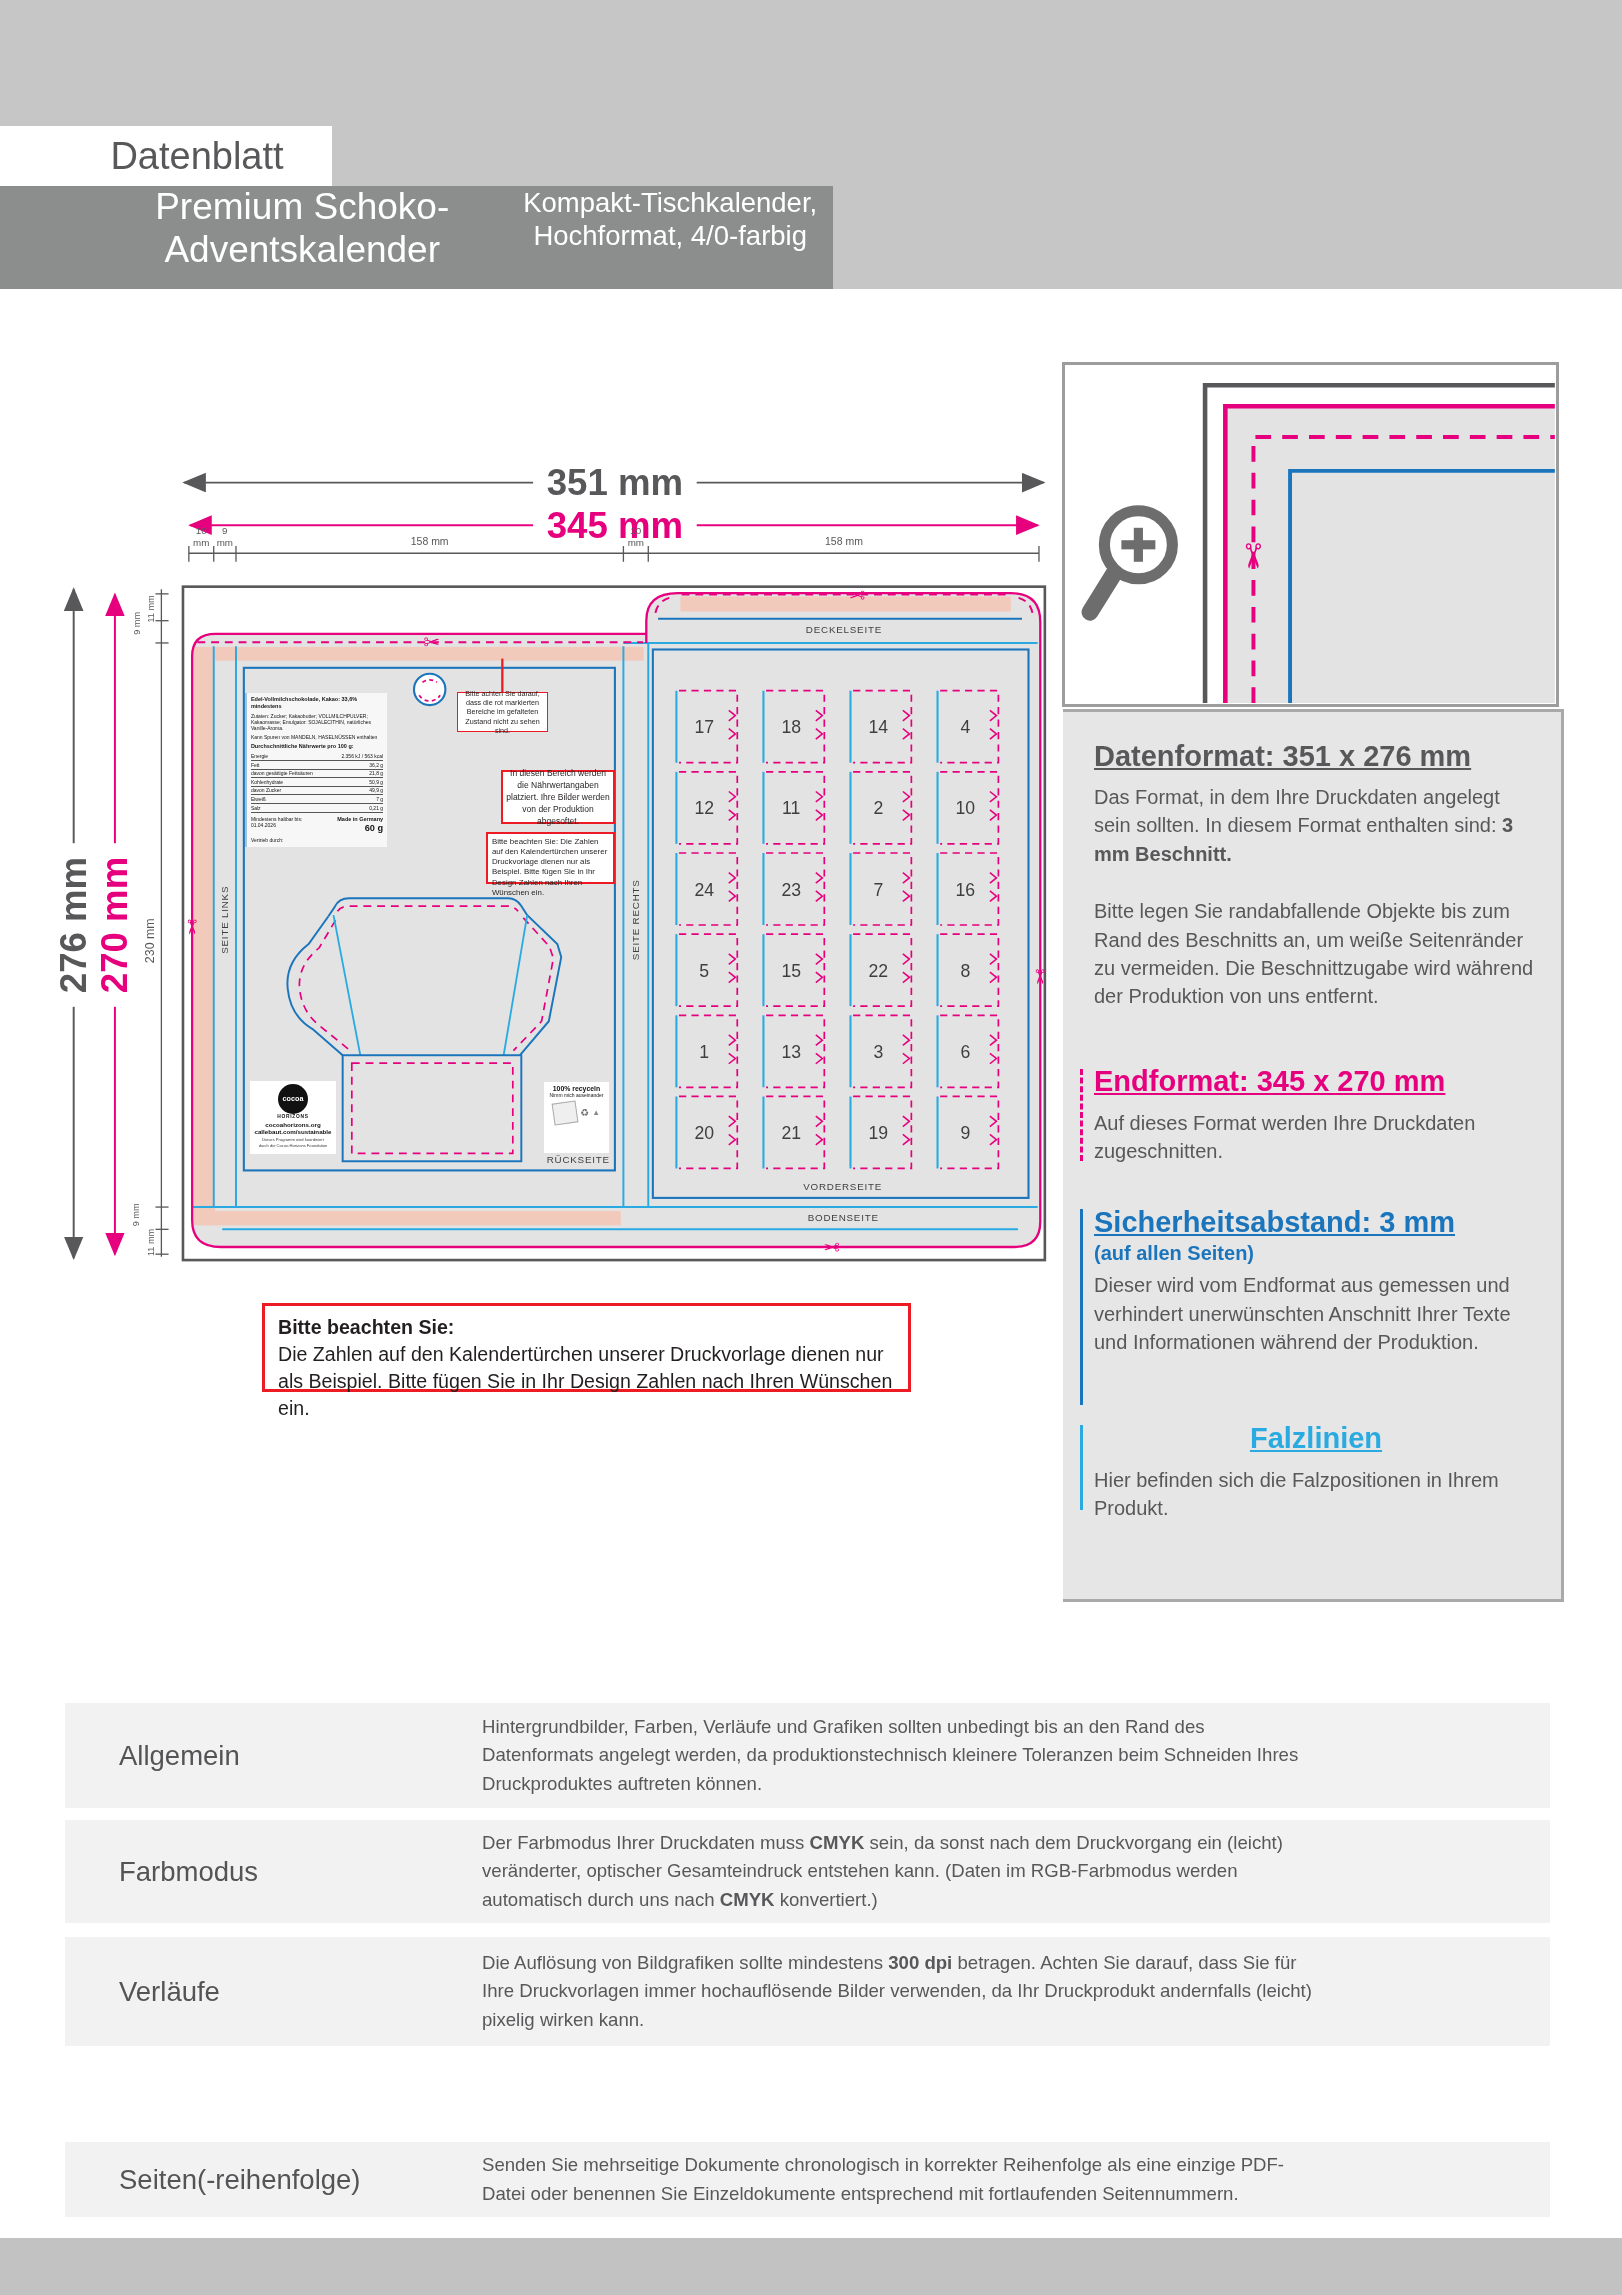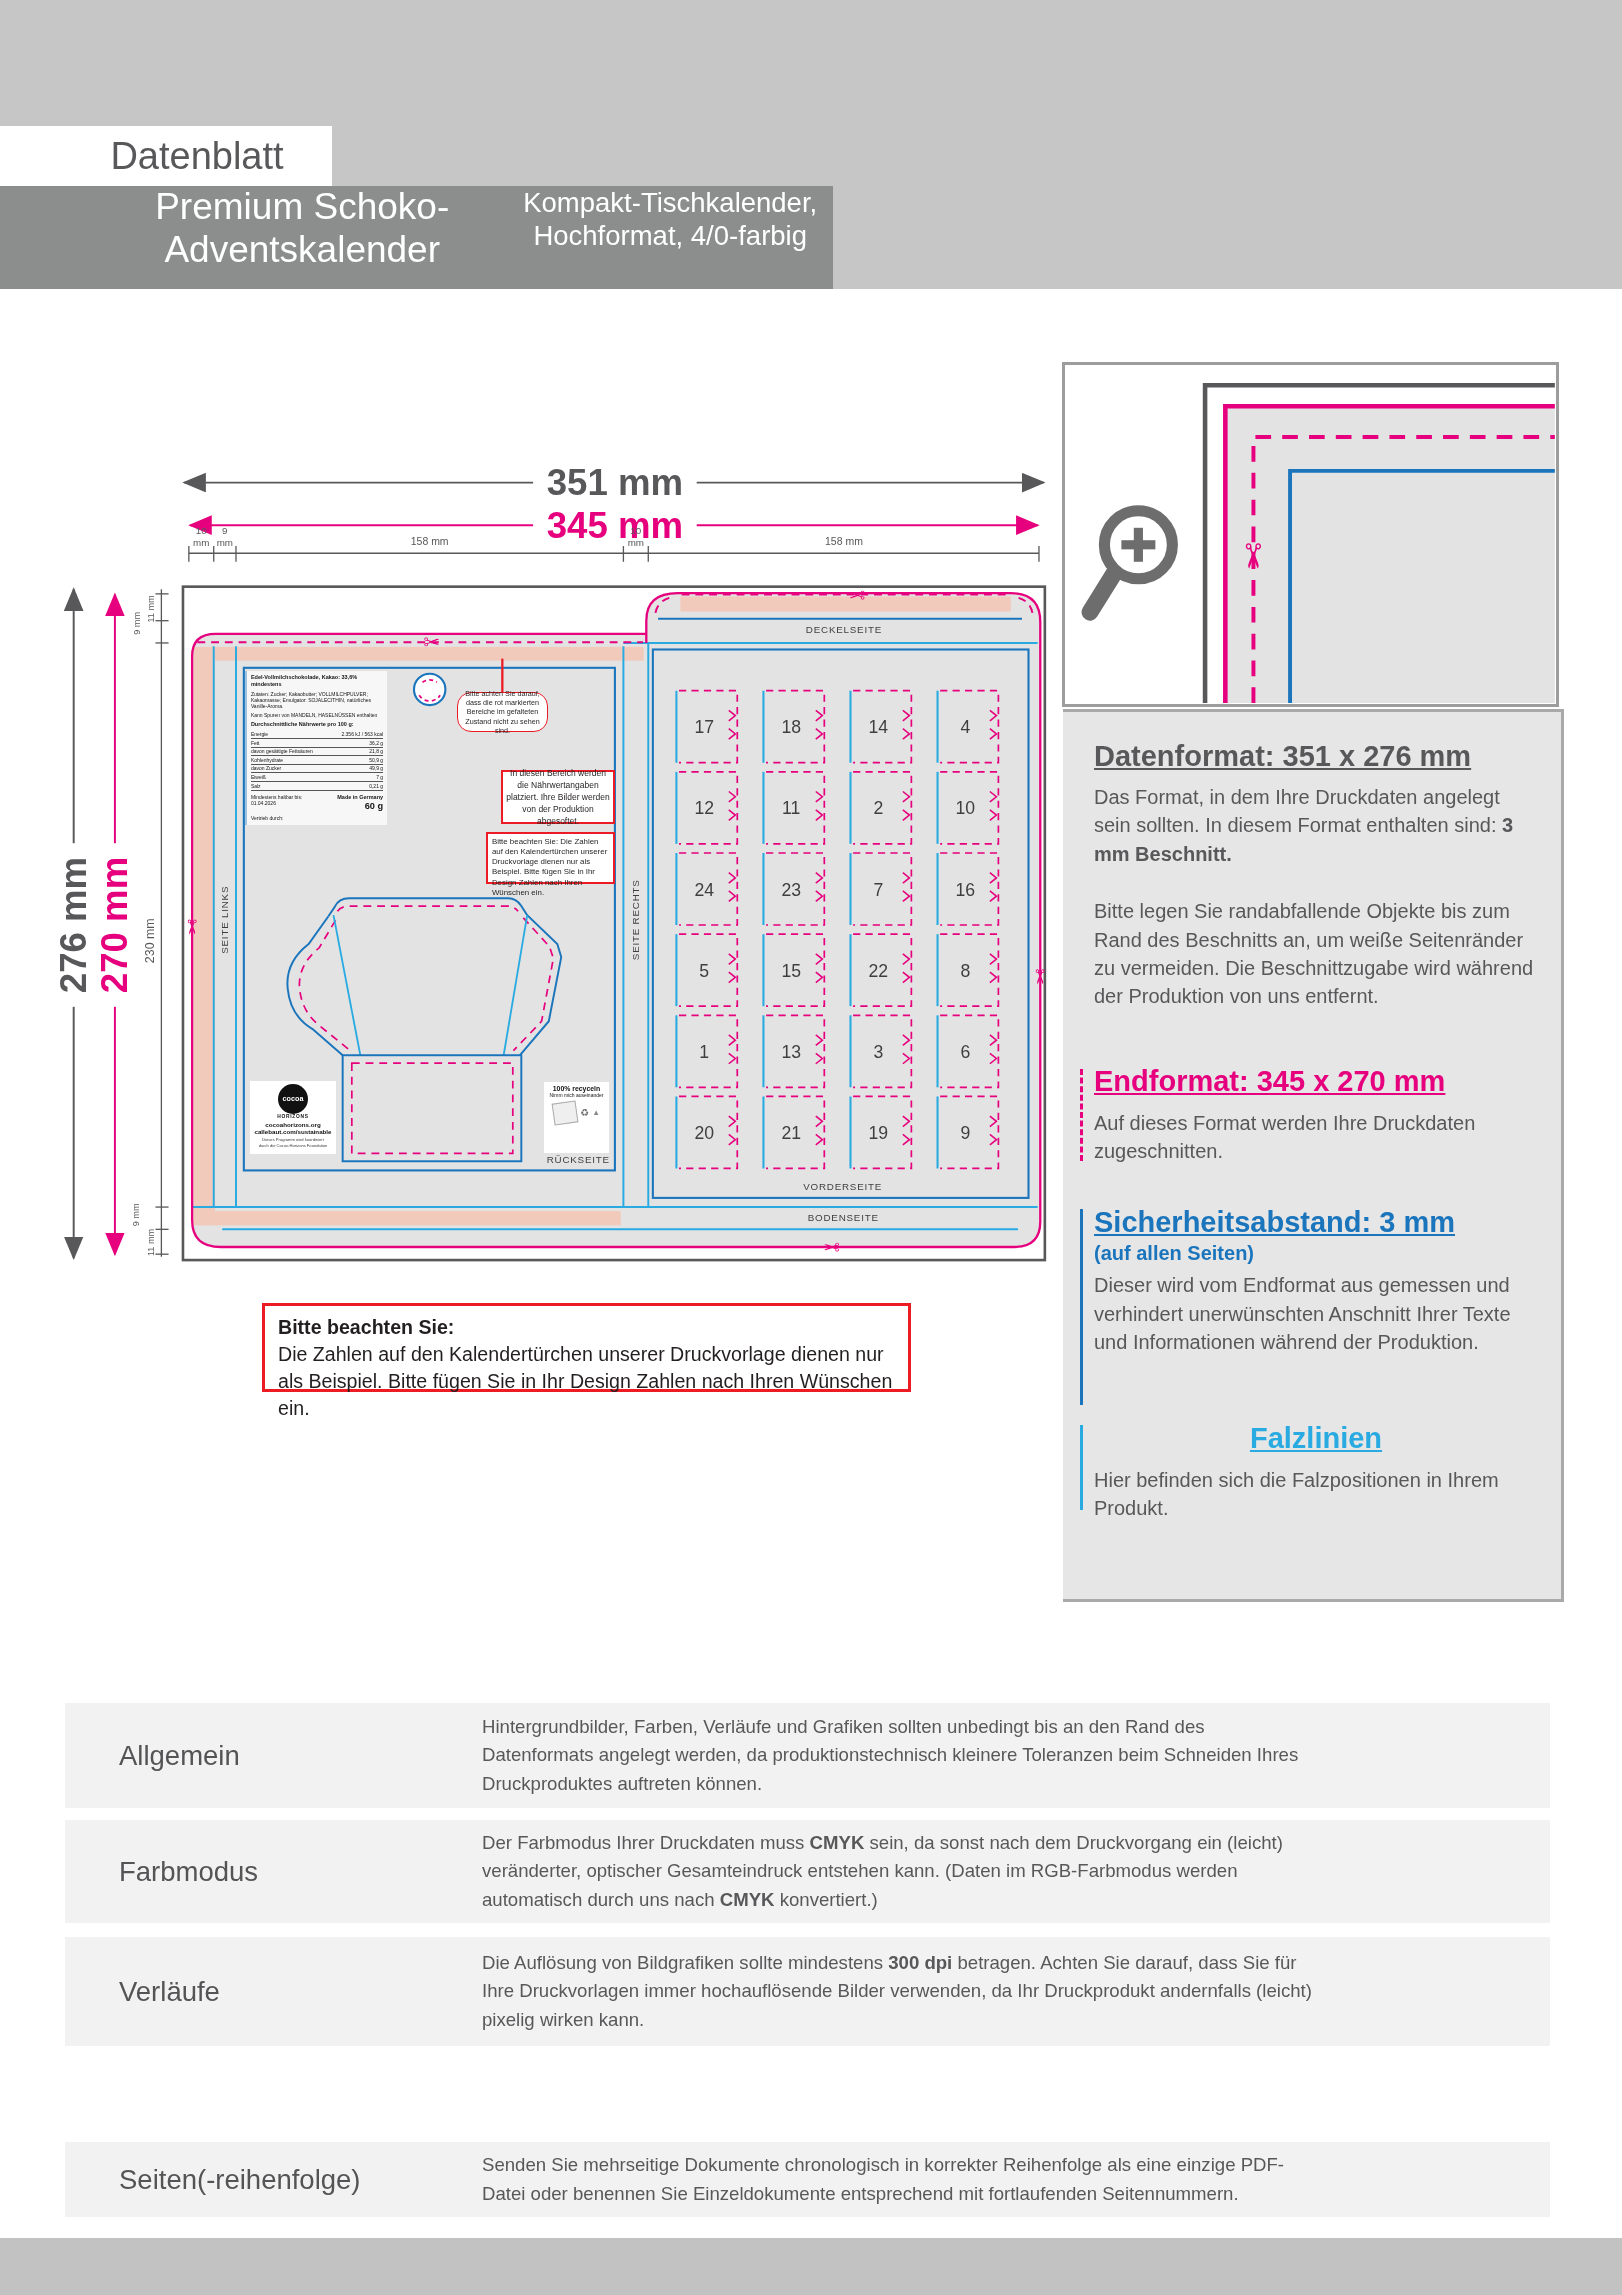--- a/index.html
+++ b/index.html
@@ -33,29 +33,29 @@
   .door-cut{fill:none;stroke:#e6007e;stroke-width:2.6;stroke-dasharray:11 8;}
   .door-fold{stroke:#29abe2;stroke-width:3.2;}
   .door-arrow{fill:none;stroke:#e6007e;stroke-width:2.4;}
   .door-num{font-size:27px;fill:#3f3f3f;text-anchor:middle;}
   .scis{font-size:30px;fill:#e6007e;text-anchor:middle;dominant-baseline:central;}
   .scis-big{font-size:52px;}
 
   
   .rnote{background:#fff;border:2px solid #ed1c24;color:#231f20;box-sizing:border-box;}
   .rnote.center{text-align:center;display:flex;align-items:center;justify-content:center;}
-  .noteA{left:457px;top:692px;width:91px;height:40px;font-size:7.2px;line-height:1.3;border-width:1.6px;padding:1.3px;border-radius:14px;}
+  .noteA{left:457px;top:692px;width:91px;height:40px;font-size:7.2px;line-height:1.3;border-width:1.6px;padding:1.3px;}
   .noteB{left:501px;top:770px;width:114px;height:54px;font-size:8.5px;line-height:1.42;padding:2px;}
   .noteC{left:486px;top:832px;width:129px;height:52px;font-size:7.9px;line-height:1.3;padding:2.6px 3.9px;}
   .bignote{left:262px;top:1303px;width:649px;height:89px;background:#fff;border:3.3px solid #ed1c24;
            box-sizing:border-box;padding:7.9px 13px;color:#231f20;font-size:19.6px;line-height:1.38;}
   .bignote b{display:block;}
 
   
-  .nutri{left:245px;top:671px;width:142px;height:154px;background:#f7f7f7;box-sizing:border-box;
+  .nutri{left:245px;top:693px;width:142px;height:154px;background:#f7f7f7;box-sizing:border-box;
          padding:3.3px 3.9px;color:#151515;font-size:5px;line-height:1.25;border-left:2px solid #9fc4de;}
   .nutri .tt{font-weight:bold;font-size:5.5px;}
   .nutri .sec{margin-top:2.6px;}
   .nut-row{display:flex;justify-content:space-between;border-bottom:0.3px solid #555;padding:0.7px 0;}
   .nut-foot{display:flex;justify-content:space-between;margin-top:3.3px;}
   .nut-foot .r{text-align:right;}
   .nut-60{font-size:9.2px;font-weight:bold;}
 
   
   .cocoa{left:250px;top:1081px;width:86px;height:73px;background:#fff;text-align:center;color:#111;box-sizing:border-box;padding-top:2.6px;}

